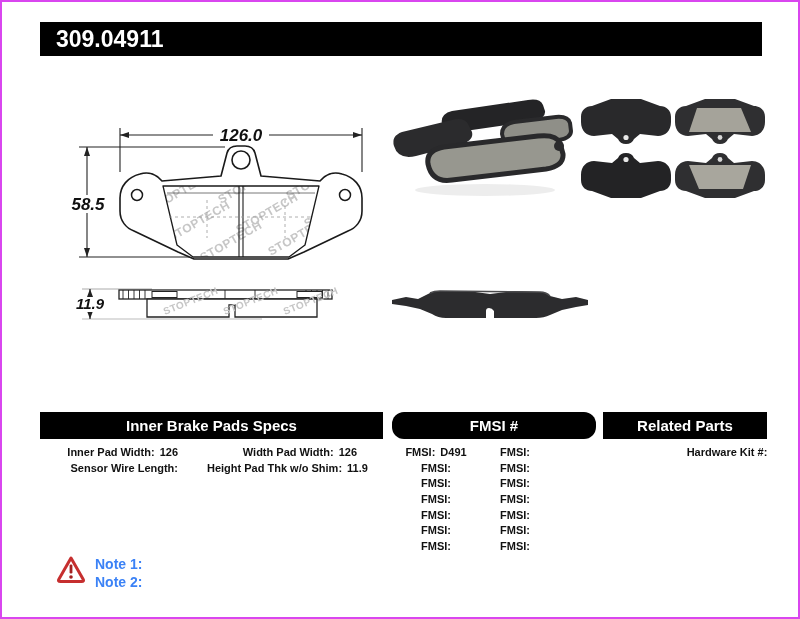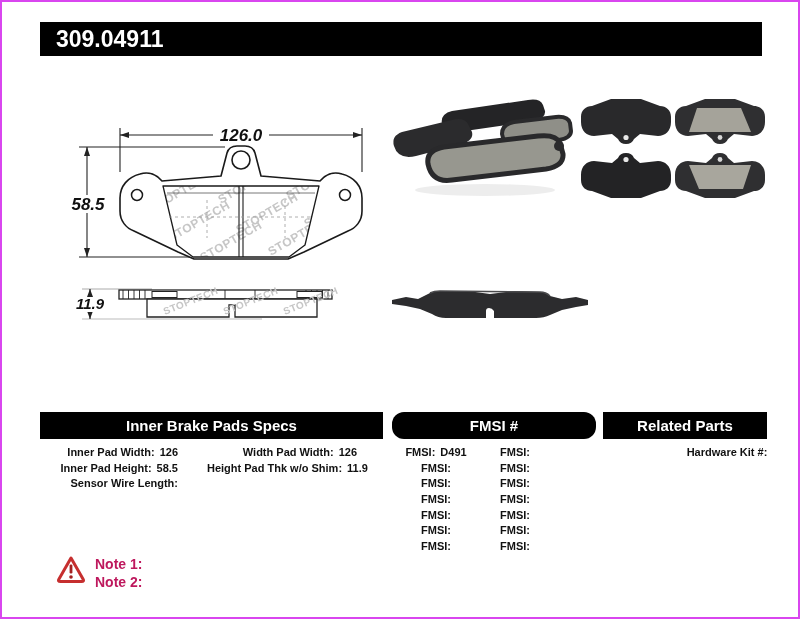--- a/index.html
+++ b/index.html
@@ -33,21 +33,21 @@
   .col-inner { left:28px;  width:148px; text-align:right; }
   .col-outer { left:205px; width:150px; text-align:right; }
   .col-fmsi1 { left:372px; width:100px; text-align:center;margin-left:12px; }
   .col-fmsi2 { left:498px; width:96px;  text-align:left; }
   .col-rel   { left:640px; width:170px; text-align:center; }
   .val { margin-left:5px; }
   .val:empty { margin-left:0; }
 
   
   .warn-svg { position:absolute; left:55px; top:554px; width:28px; height:27px; }
-  .notes { position:absolute; left:93px; top:553px; font-size:14px; font-weight:bold; color:#be185d; }
+  .notes { position:absolute; left:93px; top:553px; font-size:14px; font-weight:bold; color:#3b82f6; }
   .notes .trow { line-height:18px; height:18px; }
 
   svg text.dim { font-family:"Liberation Sans", sans-serif; font-weight:bold; font-style:italic; fill:#111; }
   svg text.wm  { font-family:"Liberation Sans", sans-serif; font-weight:bold; fill:#c6c6c6; letter-spacing:0.5px; }
 </style>
 </head>
 <body>
 
 <div class="page">
 
@@ -200,21 +200,20 @@
   </div>
   <div class="thead thead-fmsi">
     <span>FMSI #</span>
   </div>
   <div class="thead thead-related">
     <span>Related Parts</span>
   </div>
 
   <div class="speccol col-inner">
     <div class="trow"><span>Inner Pad Width:</span><span class="val">126</span></div>
-    <div class="trow"><span>Inner Pad Height:</span><span class="val">58.5</span></div>
     <div class="trow"><span>Sensor Wire Length:</span><span class="val"></span></div>
   </div>
 
   <div class="speccol col-outer">
     <div class="trow"><span>Width Pad Width:</span><span class="val">126</span></div>
     <div class="trow"><span>Height Pad Thk w/o Shim:</span><span class="val">11.9</span></div>
   </div>
 
   <div class="speccol col-fmsi1">
     <div class="trow"><span>FMSI:</span><span class="val">D491</span></div>

